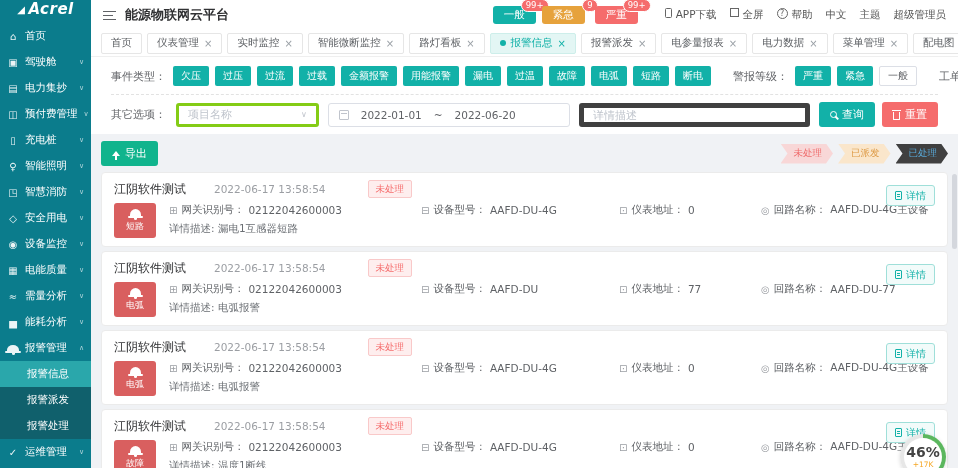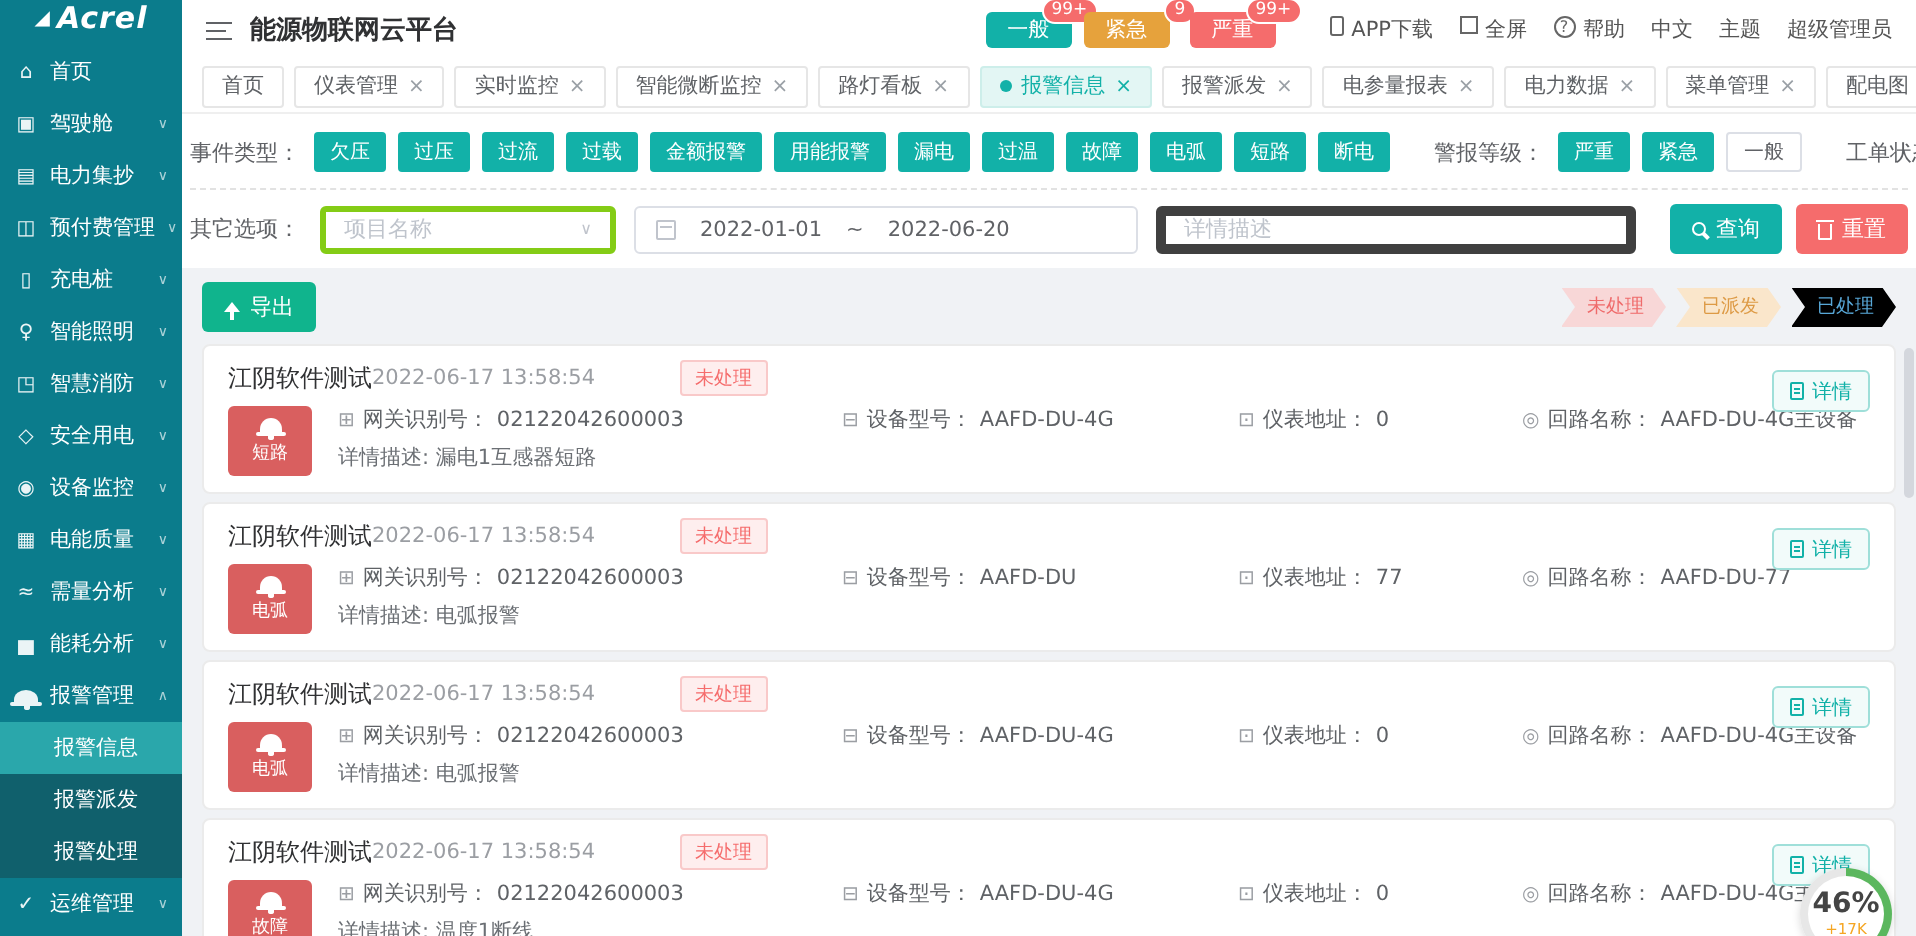--- a/index.html
+++ b/index.html
@@ -46,21 +46,21 @@
   
   .tabbar{height:27px;background:#fff;display:flex;align-items:center;gap:5px;padding:0 10px;border-bottom:1px solid #efefef;flex-shrink:0;overflow:hidden}
   .tab{display:flex;align-items:center;gap:5px;border:1px solid #e6e6e6;background:#fff;color:#5f6266;
     font-size:10.5px;padding:2.5px 9px;border-radius:2px;cursor:pointer;white-space:nowrap}
   .tab .dot{width:6px;height:6px;border-radius:50%;background:#12b1a8;display:inline-block}
   .tab .x{color:#9aa0a6;font-size:10px;cursor:pointer}
   .tab.active{background:#e3f6f4;border-color:#cdeeea;color:#12b1a8}
   .tab.active .x{color:#12b1a8}
 
   
-  .filterbar{background:#fff;padding:5px 4px 7px;flex-shrink:0}
+  .filterbar{background:#fff;padding:5px 20px 7px;flex-shrink:0}
   .frow{display:flex;align-items:center;gap:6px;white-space:nowrap}
   .frow1{padding:4px 0 8px;border-bottom:1px dashed #e2e2e2}
   .frow2{padding-top:7px;gap:9px}
   .flabel{color:#606266;font-size:11px;margin-right:1px}
   .gap-l{margin-left:16px}
   .ftag{background:#12b1a8;color:#fff;font-size:10px;padding:3px 8px;border-radius:2px;cursor:pointer}
   .ftag.off{background:#fff;color:#606266;border:1px solid #dcdfe6;padding:2px 8px}
   .select{width:148px;height:24px;border:3px solid #84cc16;border-radius:3px;display:flex;align-items:center;
     padding:0 9px;color:#bfc4cc;font-size:11px;cursor:pointer}
   .select .schev{margin-left:auto;color:#c0c4cc;font-size:8px}
@@ -85,27 +85,27 @@
   .content{flex:1;min-height:0;position:relative;padding:7px 10px 0;display:flex;flex-direction:column;overflow:hidden}
   .toolbar{display:flex;align-items:center;margin-bottom:6px;flex-shrink:0}
   .btn-export{background:#10b48d}
   .exp-ic{width:0;height:0;border-left:4px solid transparent;border-right:4px solid transparent;border-bottom:5px solid #fff;position:relative;display:inline-block}
   .exp-ic::after{content:'';position:absolute;left:-1px;top:5px;width:2px;height:4px;background:#fff}
   .legend{margin-left:auto;display:flex;gap:5px}
   .ribbon{font-size:9.5px;padding:3.5px 11px 3.5px 13px;cursor:pointer;
     clip-path:polygon(0 0,calc(100% - 7px) 0,100% 50%,calc(100% - 7px) 100%,0 100%,7px 50%)}
   .ribbon.pending{background:#f8d7d7;color:#ef6b6b}
   .ribbon.dispatched{background:#fae6cb;color:#dd9a45}
-  .ribbon.done{background:#000000;color:#58a8d8}
+  .ribbon.done{background:#404040;color:#58a8d8}
 
   .cards{display:flex;flex-direction:column;gap:4px;flex:1;min-height:0;overflow:hidden}
   .card{background:#fff;border:1px solid #ebebeb;border-radius:4px;padding:7px 12px 8px;position:relative;flex-shrink:0;min-height:58px}
   .c-row1{display:flex;align-items:center}
   .c-title{font-weight:normal;font-size:12px;color:#303133}
-  .c-time{color:#9b9ea3;font-size:10.5px;}
+  .c-time{color:#9b9ea3;font-size:10.5px;margin-left:28px}
   .c-status{font-size:9.5px;padding:1.5px 7px;border-radius:2px;border:1px solid;margin-left:42px}
   .pending{background:#feeeee;border-color:#f9c9c9;color:#f56c6c}
   .dispatched{background:#fdf1e2;border-color:#f6ddb6;color:#e6a23c}
   .c-body{display:flex;gap:13px;margin-top:5px}
   .c-icon{width:42px;height:35px;background:#d95f5f;border-radius:3px;color:#fff;flex-shrink:0;
     display:flex;flex-direction:column;align-items:center;justify-content:center;gap:3px;font-size:9px}
   .c-icon .css-bell{width:11px;height:8px}
   .c-right{flex:1;min-width:0}
   .c-fields{display:flex;align-items:center;font-size:10.5px;color:#5f6266}
   .field{display:flex;align-items:center;gap:4px}

